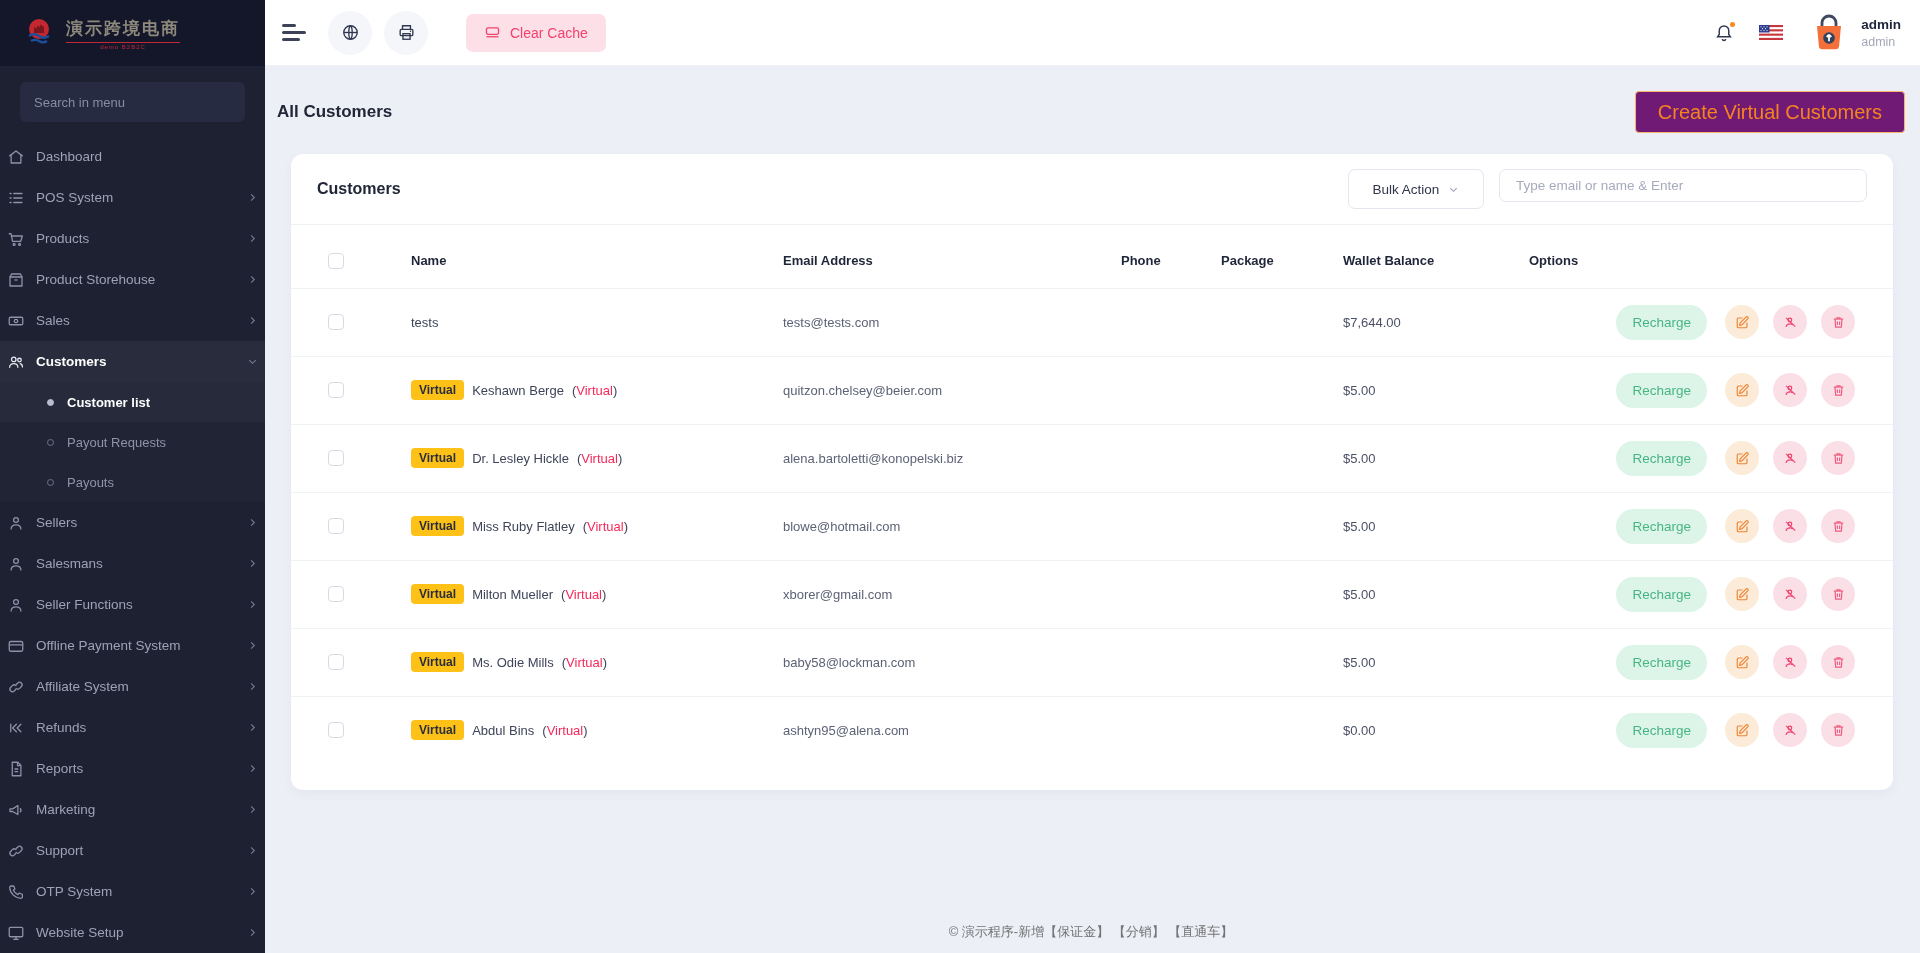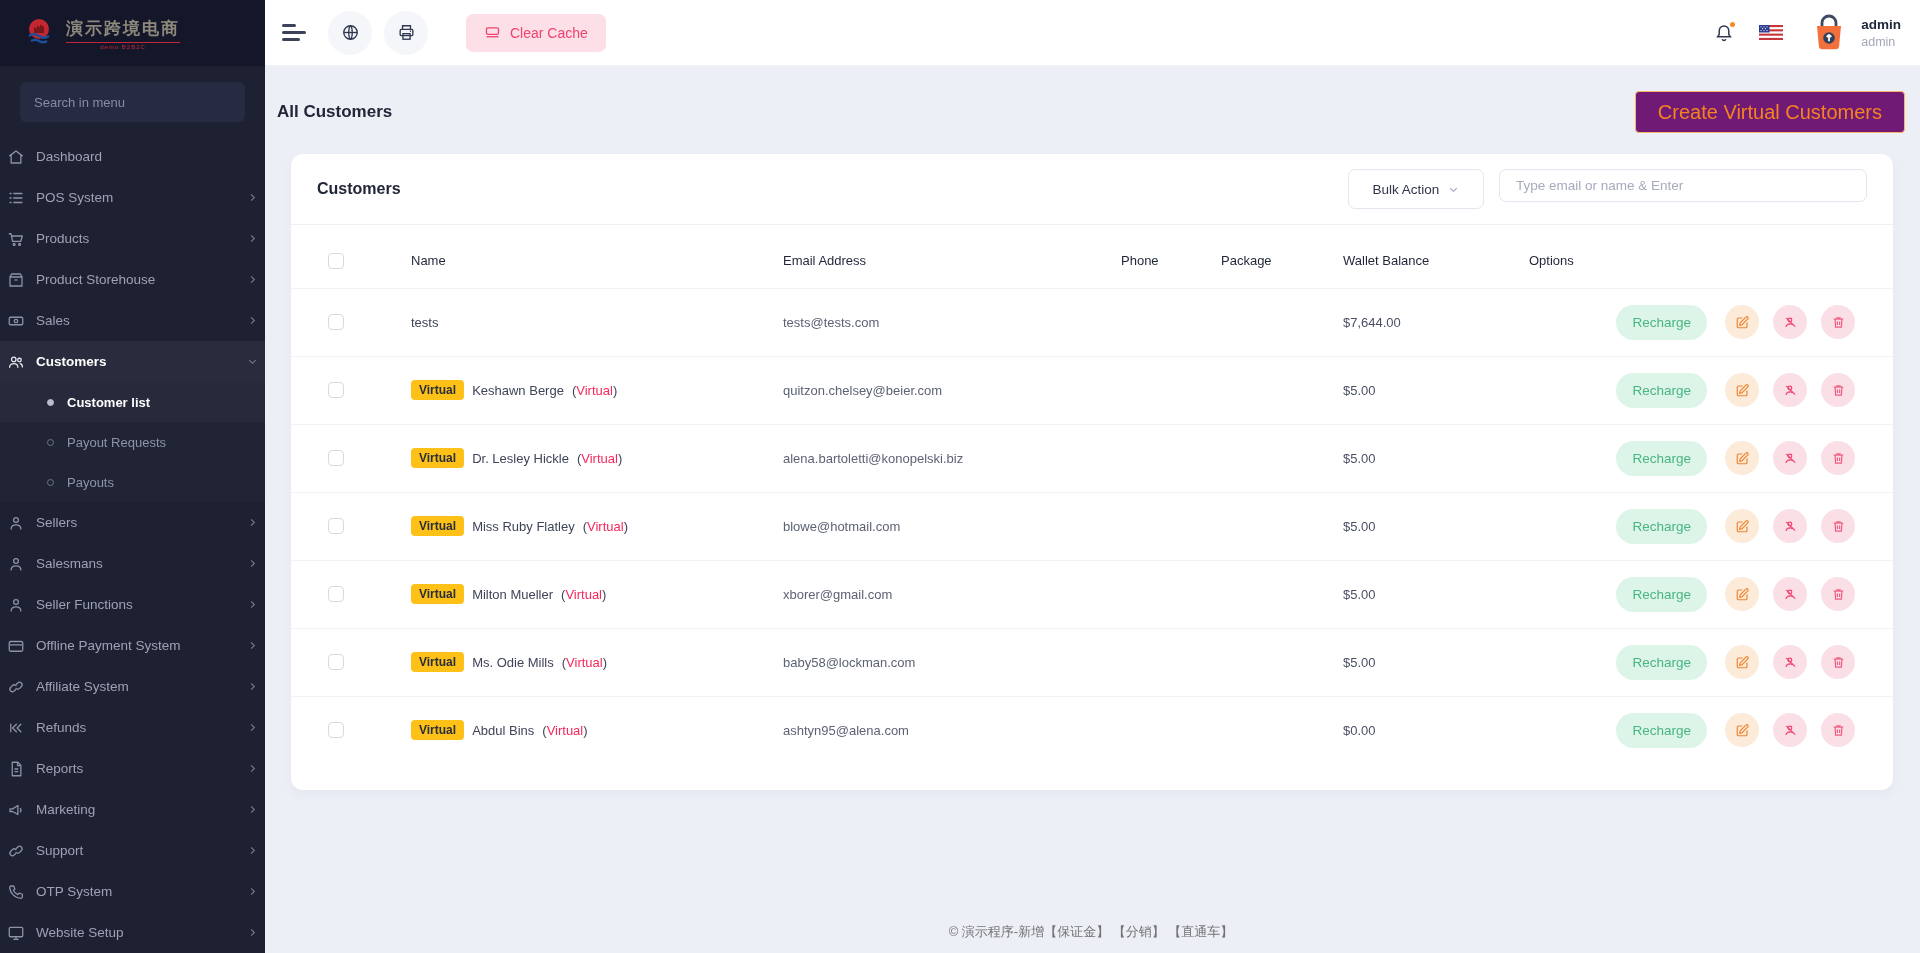--- a/index.html
+++ b/index.html
@@ -64,21 +64,21 @@
   .card{background:#fff;border-radius:12px;margin:21px 12px 0 14px;box-shadow:0 4px 10px rgba(76,87,125,.05);padding-bottom:26px}
   .card-head{display:flex;align-items:center;justify-content:space-between;padding:15px 26px;min-height:70px;border-bottom:1px solid #eef0f4}
   .card-title{font-size:16px;font-weight:700;color:#222738}
   .head-controls{display:flex;gap:15px}
   .bulk-select{width:136px;height:40px;border:1px solid #e3e6ef;border-radius:7px;background:#fff;display:flex;align-items:center;justify-content:center;gap:9px;font-size:13.5px;color:#30354a;cursor:pointer}
   .bulk-select svg{width:11px;height:11px;color:#9aa0b5}
   .table-search{width:368px;height:33px;border:1px solid #e3e6ef;border-radius:7px;padding:0 16px;font-size:13.5px;color:#333;font-family:inherit;outline:none}
   .table-search::placeholder{color:#a6aabd}
 
   table{width:100%;border-collapse:collapse;table-layout:fixed}
-  th{font-size:13px;font-weight:400;color:#1f2639;text-align:left;padding:27px 0 19px}
+  th{font-size:13px;font-weight:700;color:#1f2639;text-align:left;padding:27px 0 19px}
   tbody td{border-top:1px solid #f1f2f6;padding:16px 0;font-size:13px;vertical-align:middle}
   .cb{width:16px;height:16px;border:1px solid #d7dae4;border-radius:4px;background:#fff;display:inline-block;margin-left:37px;cursor:pointer;vertical-align:middle}
   .name-cell{display:flex;align-items:center;gap:8px}
   .virtual-badge{background:#fdc117;color:#2a2d3a;font-size:12px;font-weight:700;padding:3px 8px;border-radius:4px}
   .cust-name{color:#3f4459}
   .name-note .paren{color:#3f4459}
   .name-note .note-word{color:#f8285a}
   .cust-email{color:#5d6276}
   .cust-phone,.cust-package{color:#5d6276}
   .cust-wallet{color:#4b5066}

